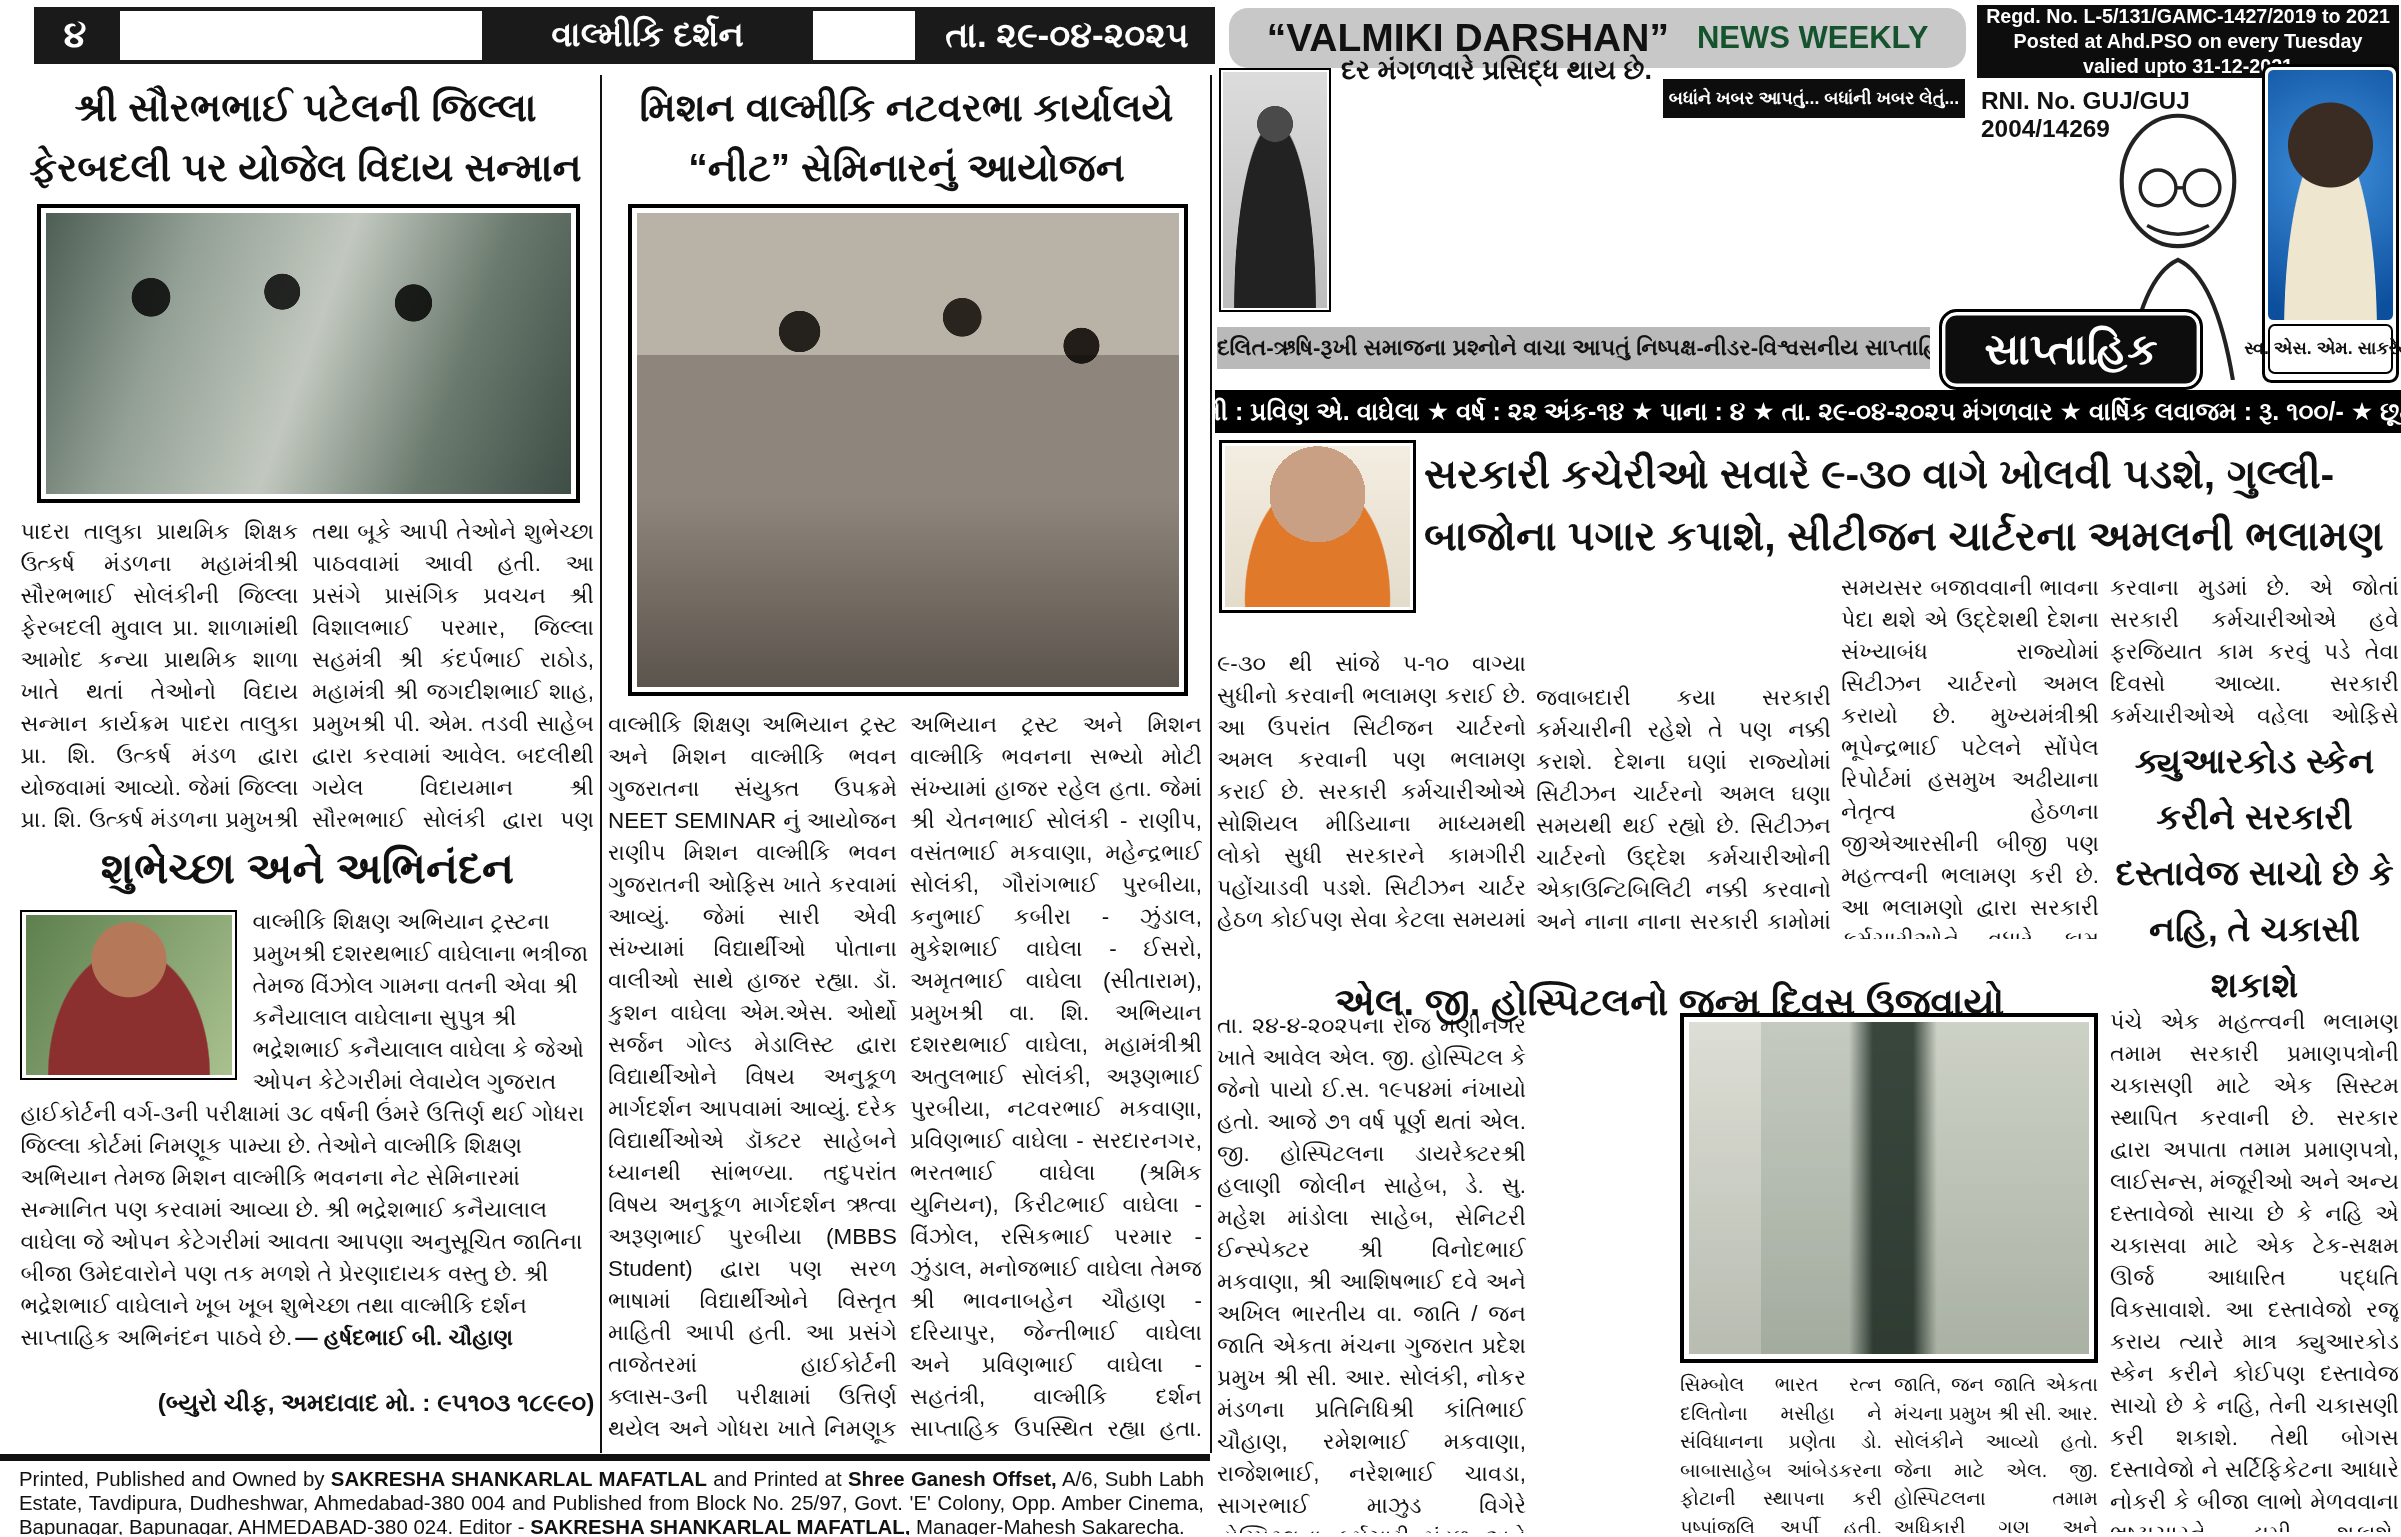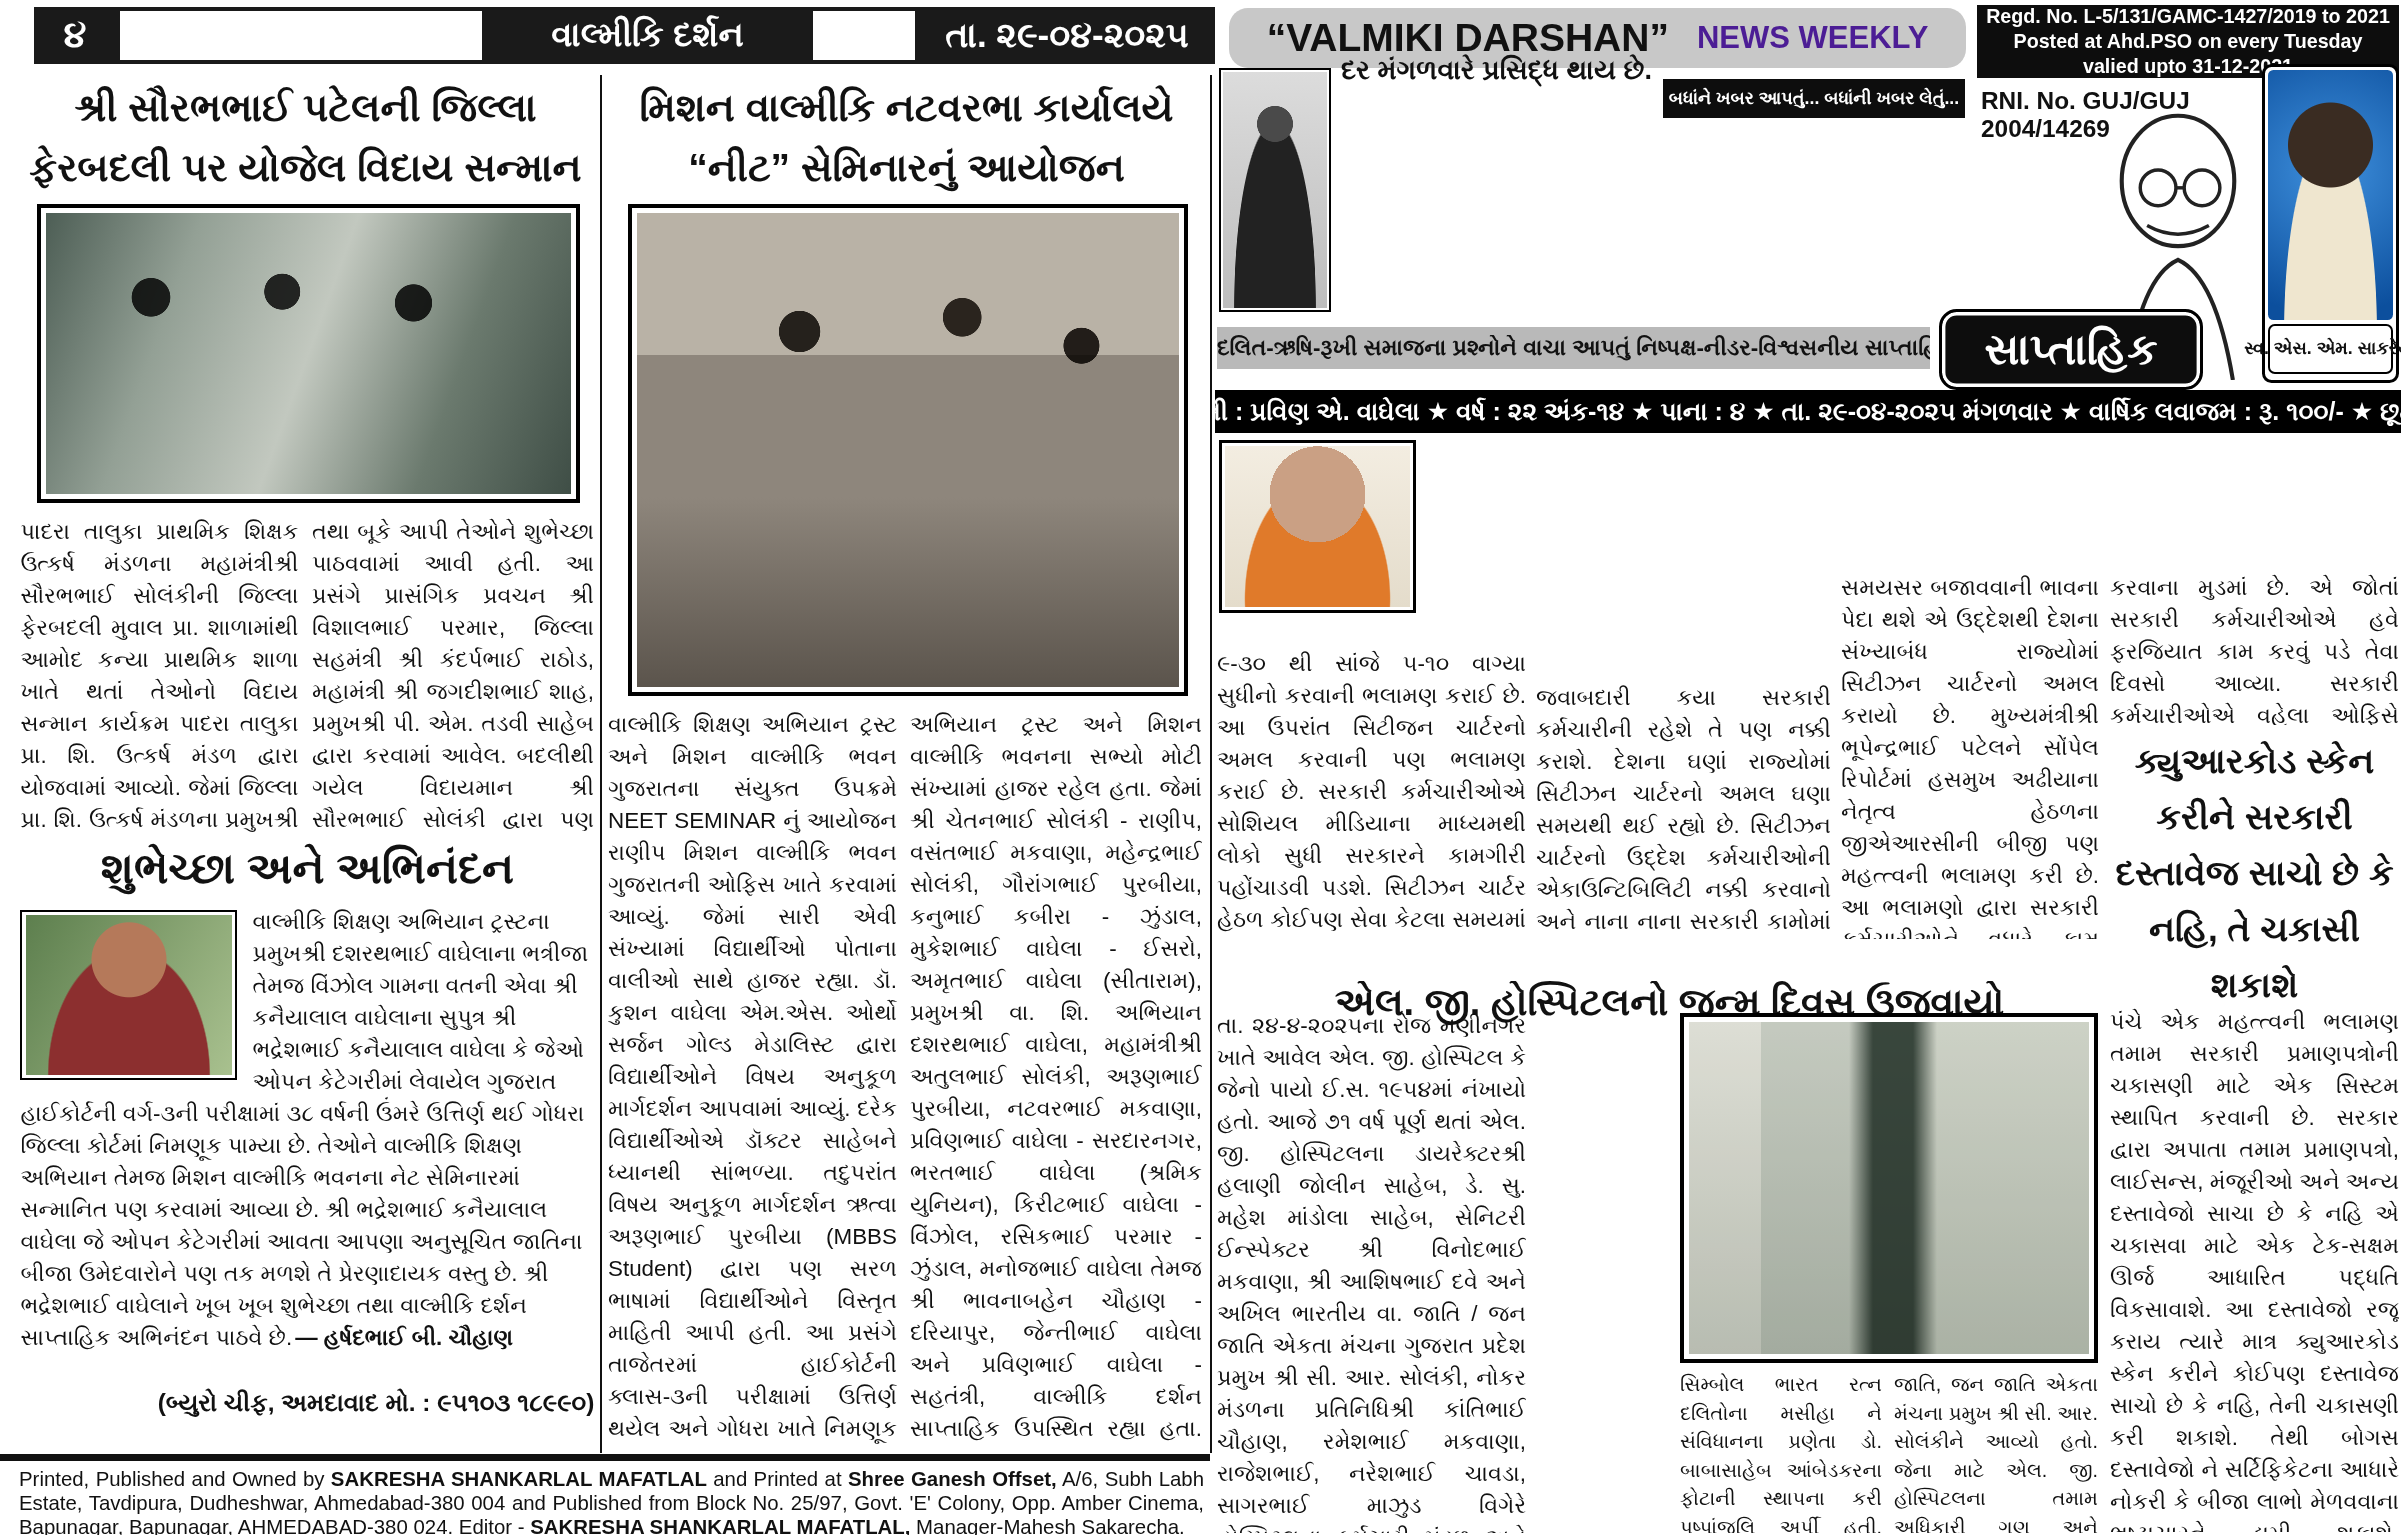--- a/index.html
+++ b/index.html
@@ -59,21 +59,21 @@
   <div class="abs strip" style="left:34px;top:6.8px;width:1181px;height:57px;background:#1a1a1a;">
     <div class="cellb" style="width:78px;font-size:37px;">૪</div>
     <div class="cellw" style="flex:1;"></div>
     <div class="cellb" style="width:319px;font-size:34px;">વાલ્મીકિ દર્શન</div>
     <div class="cellw" style="width:102px;"></div>
     <div class="cellb" style="width:292px;font-size:35px;">તા. ૨૯-૦૪-૨૦૨૫</div>
   </div>
 
   <div class="abs" style="left:1229px;top:8.1px;width:737px;height:60px;background:#c8c8c8;border-radius:19px;display:flex;align-items:center;justify-content:center;gap:28px;">
     <span style="font-weight:bold;font-size:39px;">“VALMIKI DARSHAN”</span>
-    <span style="font-size:31px;font-weight:bold;color:#4c1d95;">NEWS WEEKLY</span>
+    <span style="font-size:31px;font-weight:bold;color:#14532d;">NEWS WEEKLY</span>
   </div>
   <div class="abs" style="left:1977px;top:5.4px;width:422px;height:73px;background:#0d0d0d;color:#fff;display:flex;align-items:center;justify-content:center;text-align:center;">
     <span style="font-weight:bold;font-size:19.7px;line-height:25px;padding:0 6.8px;">Regd. No. L-5/131/GAMC-1427/2019 to 2021 Posted at Ahd.PSO on every Tuesday valied upto 31-12-2021</span>
   </div>
   <div class="abs" style="left:1341px;top:55px;width:435px;font-weight:bold;font-size:27px;color:#111;">દર મંગળવારે પ્રસિદ્ધ થાય છે.</div>
   <div class="abs" style="left:1663px;top:79px;width:302px;height:39px;background:#0d0d0d;color:#fff;display:flex;align-items:center;justify-content:center;">
     <span style="font-weight:bold;font-size:17.7px;white-space:nowrap;">બધાંને ખબર આપતું... બધાંની ખબર લેતું...</span>
   </div>
   <div class="abs" style="left:1981px;top:87px;width:326px;font-weight:bold;font-size:24.4px;">RNI. No.  GUJ/GUJ 2004/14269</div>
 
@@ -135,20 +135,21 @@
   <div class="abs t" style="left:608px;top:709px;width:289px;height:737px;">વાલ્મીકિ શિક્ષણ અભિયાન ટ્રસ્ટ અને મિશન વાલ્મીકિ ભવન ગુજરાતના સંયુક્ત ઉપક્રમે NEET SEMINAR નું આયોજન રાણીપ મિશન વાલ્મીકિ ભવન ગુજરાતની ઓફિસ ખાતે કરવામાં આવ્યું. જેમાં સારી એવી સંખ્યામાં વિદ્યાર્થીઓ પોતાના વાલીઓ સાથે હાજર રહ્યા. ડૉ. કુશન વાઘેલા એમ.એસ. ઓર્થો સર્જન ગોલ્ડ મેડાલિસ્ટ દ્વારા વિદ્યાર્થીઓને વિષય અનુકૂળ માર્ગદર્શન આપવામાં આવ્યું. દરેક વિદ્યાર્થીઓએ ડૉક્ટર સાહેબને ધ્યાનથી સાંભળ્યા. તદુપરાંત વિષય અનુકૂળ માર્ગદર્શન ઋત્વા અરૂણભાઈ પુરબીયા (MBBS Student) દ્વારા પણ સરળ ભાષામાં વિદ્યાર્થીઓને વિસ્તૃત માહિતી આપી હતી. આ પ્રસંગે તાજેતરમાં હાઈકોર્ટની ક્લાસ-૩ની પરીક્ષામાં ઉત્તિર્ણ થયેલ અને ગોધરા ખાતે નિમણૂક પામેલ તેવા શ્રી ભદ્રેશભાઈ વાઘેલા ગામ વિંઝોલનું ફૂલ-હારથી કરી અભિનંદન પાઠવ્યા હતા. ભદ્રેશભાઈએ પણ વિદ્યાર્થીઓને કડી મહેનત કરવી અને ક્યારેય હાર ન માનવી તે વાત કરી ઉત્સાહિત કર્યા હતા. આ પ્રસંગે વાલ્મીકિ શિક્ષણ</div>
   <div class="abs t" style="left:910px;top:709px;width:292px;height:737px;">
     <span>અભિયાન ટ્રસ્ટ અને મિશન વાલ્મીકિ ભવનના સભ્યો મોટી સંખ્યામાં હાજર રહેલ હતા. જેમાં શ્રી ચેતનભાઈ સોલંકી - રાણીપ, વસંતભાઈ મકવાણા, મહેન્દ્રભાઈ સોલંકી, ગૌરાંગભાઈ પુરબીયા, કનુભાઈ કબીરા - ઝુંડાલ, મુકેશભાઈ વાઘેલા - ઈસરો, અમૃતભાઈ વાઘેલા (સીતારામ), પ્રમુખશ્રી વા. શિ. અભિયાન દશરથભાઈ વાઘેલા, મહામંત્રીશ્રી અતુલભાઈ સોલંકી, અરૂણભાઈ પુરબીયા, નટવરભાઈ મકવાણા, પ્રવિણભાઈ વાઘેલા - સરદારનગર, ભરતભાઈ વાઘેલા (શ્રમિક યુનિયન), કિરીટભાઈ વાઘેલા - વિંઝોલ, રસિકભાઈ પરમાર - ઝુંડાલ, મનોજભાઈ વાઘેલા તેમજ શ્રી ભાવનાબહેન ચૌહાણ - દરિયાપુર, જેન્તીભાઈ વાઘેલા અને પ્રવિણભાઈ વાઘેલા - સહતંત્રી, વાલ્મીકિ દર્શન સાપ્તાહિક ઉપસ્થિત રહ્યા હતા. સમગ્ર કાર્યક્રમની વ્યવસ્થાપન શ્રી ચેતનભાઈ સોલંકી - રાણીપ, વસંતભાઈ મકવાણા (પાજીયા) અને મહેન્દ્રભાઈ સોલંકીએ ખડેપગે રહી સુવ્યવસ્થા કરી હતી.</span>
     
     
   </div>
 
   <div class="abs photo" style="left:1219px;top:440px;width:197px;height:173px;border-width:3.4px;padding:3.4px;">
     <div class="ph-c"></div>
   </div>
+  <div class="abs" style="left:1424px;top:443px;width:976px;height:126px;font-weight:bold;font-size:41px;line-height:62px;overflow:hidden;">સરકારી કચેરીઓ સવારે ૯-૩૦ વાગે ખોલવી પડશે, ગુલ્લી-બાજોના પગાર કપાશે, સીટીજન ચાર્ટરના અમલની ભલામણ</div>
   <div class="abs t" style="left:1217px;top:648px;width:309px;height:289px;">૯-૩૦ થી સાંજે ૫-૧૦ વાગ્યા સુધીનો કરવાની ભલામણ કરાઈ છે. આ ઉપરાંત સિટીજન ચાર્ટરનો અમલ કરવાની પણ ભલામણ કરાઈ છે. સરકારી કર્મચારીઓએ સોશિયલ મીડિયાના માધ્યમથી લોકો સુધી સરકારને કામગીરી પહોંચાડવી પડશે. સિટીઝન ચાર્ટર હેઠળ કોઈપણ સેવા કેટલા સમયમાં આપવાની એ નક્કી કરાશે અને એ સેવા આપવાની</div>
   <div class="abs t" style="left:1536px;top:682px;width:295px;height:255px;">જવાબદારી કયા સરકારી કર્મચારીની રહેશે તે પણ નક્કી કરાશે. દેશના ઘણાં રાજ્યોમાં સિટીઝન ચાર્ટરનો અમલ ઘણા સમયથી થઈ રહ્યો છે. સિટીઝન ચાર્ટરનો ઉદ્દેશ કર્મચારીઓની એકાઉન્ટિબિલિટી નક્કી કરવાનો અને નાના નાના સરકારી કામોમાં થતો વિલંબ ટાળવાનો છે. જવાબદાર કર્મચારીનો પગાર કાપવાથી તેનામાં પોતાની ફરજ</div>
   <div class="abs t" style="left:1841px;top:572px;width:258px;height:367px;">સમયસર બજાવવાની ભાવના પેદા થશે એ ઉદ્દેશથી દેશના સંખ્યાબંધ રાજ્યોમાં સિટીઝન ચાર્ટરનો અમલ કરાયો છે. મુખ્યમંત્રીશ્રી ભૂપેન્દ્રભાઈ પટેલને સોંપેલ રિપોર્ટમાં હસમુખ અઢીયાના નેતૃત્વ હેઠળના જીએઆરસીની બીજી પણ મહત્ત્વની ભલામણ કરી છે. આ ભલામણો દ્વારા સરકારી કર્મચારીઓને વધારે કામ કરતા કરવાનો ઉદ્દેશ છે. ગુજરાત સરકાર આ તમામ ભલામણોને સ્વીકારીને તેનો ઝડપથી અમલ</div>
   <div class="abs t" style="left:2110px;top:572px;width:289px;height:153px;">કરવાના મુડમાં છે. એ જોતાં સરકારી કર્મચારીઓએ હવે ફરજિયાત કામ કરવું પડે તેવા દિવસો આવ્યા. સરકારી કર્મચારીઓએ વહેલા ઓફિસે આવવાની ટેવ પણ પાડવી પડશે.</div>
 
   <div class="abs hl" style="left:2110px;top:733px;width:289px;height:268px;font-size:35px;line-height:56px;overflow:hidden;">ક્યુઆરકોડ સ્કેન કરીને સરકારી દસ્તાવેજ સાચો છે કે નહિ, તે ચકાસી શકાશે</div>
   <div class="abs t" style="left:2110px;top:1006px;width:289px;height:526px;">પંચે એક મહત્ત્વની ભલામણ તમામ સરકારી પ્રમાણપત્રોની ચકાસણી માટે એક સિસ્ટમ સ્થાપિત કરવાની છે. સરકાર દ્વારા અપાતા તમામ પ્રમાણપત્રો, લાઈસન્સ, મંજૂરીઓ અને અન્ય દસ્તાવેજો સાચા છે કે નહિ એ ચકાસવા માટે એક ટેક-સક્ષમ ઊર્જ આધારિત પદ્ધતિ વિકસાવાશે. આ દસ્તાવેજો રજૂ કરાય ત્યારે માત્ર ક્યુઆરકોડ સ્કેન કરીને કોઈપણ દસ્તાવેજ સાચો છે કે નહિ, તેની ચકાસણી કરી શકાશે. તેથી બોગસ દસ્તાવેજો ને સર્ટિફિકેટના આધારે નોકરી કે બીજા લાભો મેળવવાના ભ્રષ્ટાચારને ડામી શકાશે. ડિજીટલ ટેકનોલોજીનો ઉપયોગ કરીને ‘સરકાર તમારે દ્વારે’ અભિગમ સાથેની આ સિસ્ટમથી સરકારી વિભાગો અને લોકોને પણ રાહત થશે.</div>
 
   <div class="abs hl" style="left:1242px;top:945px;width:855px;font-size:38px;white-space:nowrap;overflow:hidden;margin-top:36px;">એલ. જી. હોસ્પિટલનો જન્મ દિવસ ઉજવાયો</div>
   <div class="abs t" style="left:1217px;top:1010px;width:309px;height:523px;">તા. ૨૪-૪-૨૦૨૫ના રોજ મણીનગર ખાતે આવેલ એલ. જી. હોસ્પિટલ કે જેનો પાયો ઈ.સ. ૧૯૫૪માં નંખાયો હતો. આજે ૭૧ વર્ષ પૂર્ણ થતાં એલ. જી. હોસ્પિટલના ડાયરેક્ટરશ્રી હલાણી જોલીન સાહેબ, ડે. સુ. મહેશ માંડોલા સાહેબ, સેનિટરી ઈન્સ્પેક્ટર શ્રી વિનોદભાઈ મકવાણા, શ્રી આશિષભાઈ દવે અને અખિલ ભારતીય વા. જાતિ / જન જાતિ એકતા મંચના ગુજરાત પ્રદેશ પ્રમુખ શ્રી સી. આર. સોલંકી, નોકર મંડળના પ્રતિનિધિશ્રી કાંતિભાઈ ચૌહાણ, રમેશભાઈ મકવાણા, રાજેશભાઈ, નરેશભાઈ ચાવડા, સાગરભાઈ માઝુડ વિગેરે હોસ્પિટલના કર્મચારી મંડળ અને બહેનો સાથે મળીને ઓપીડી વિભાગમાં નોલેજ ઓફ</div>

